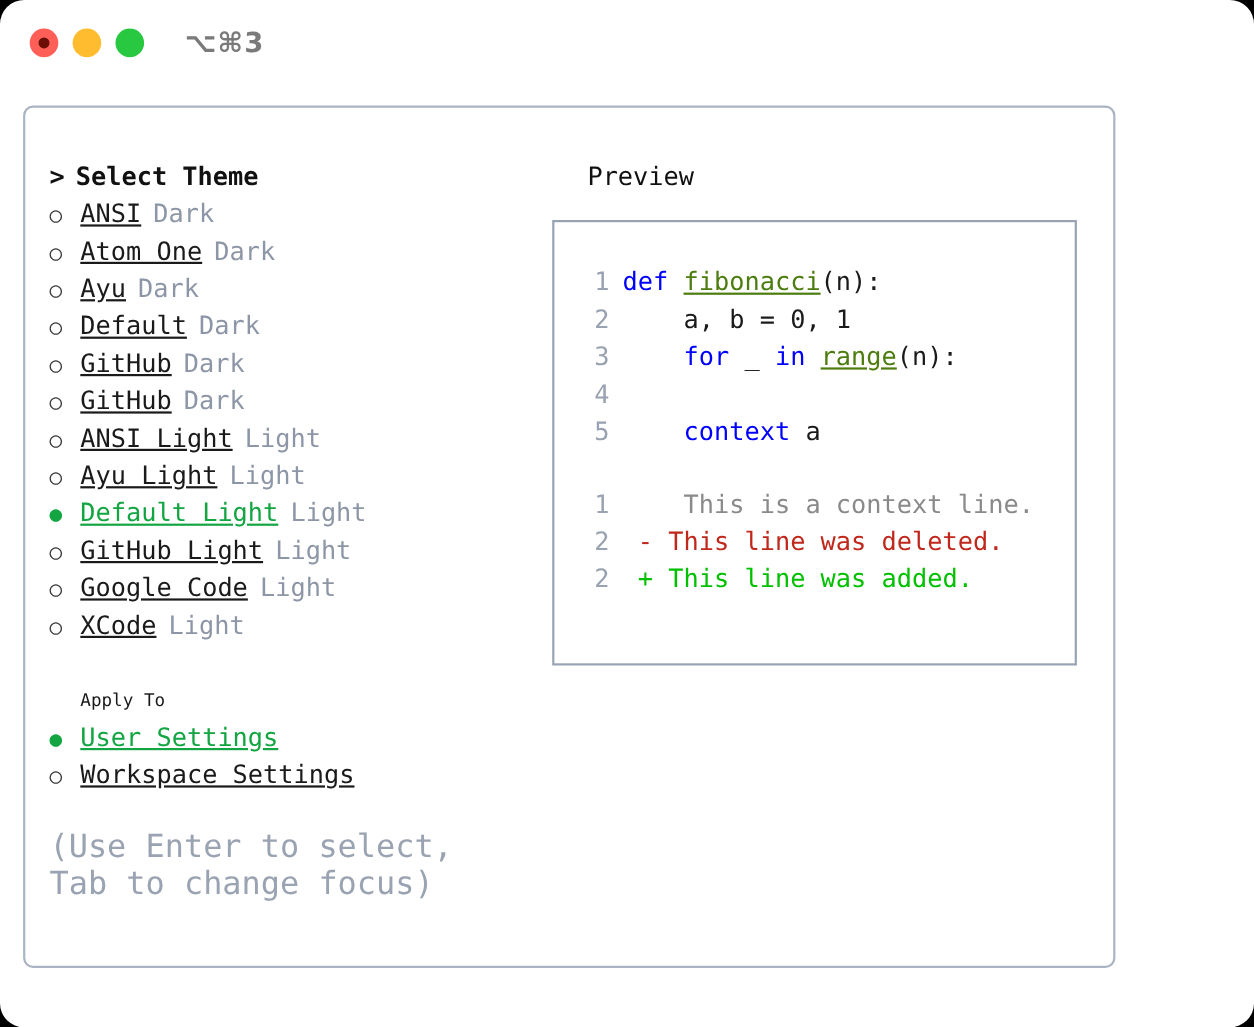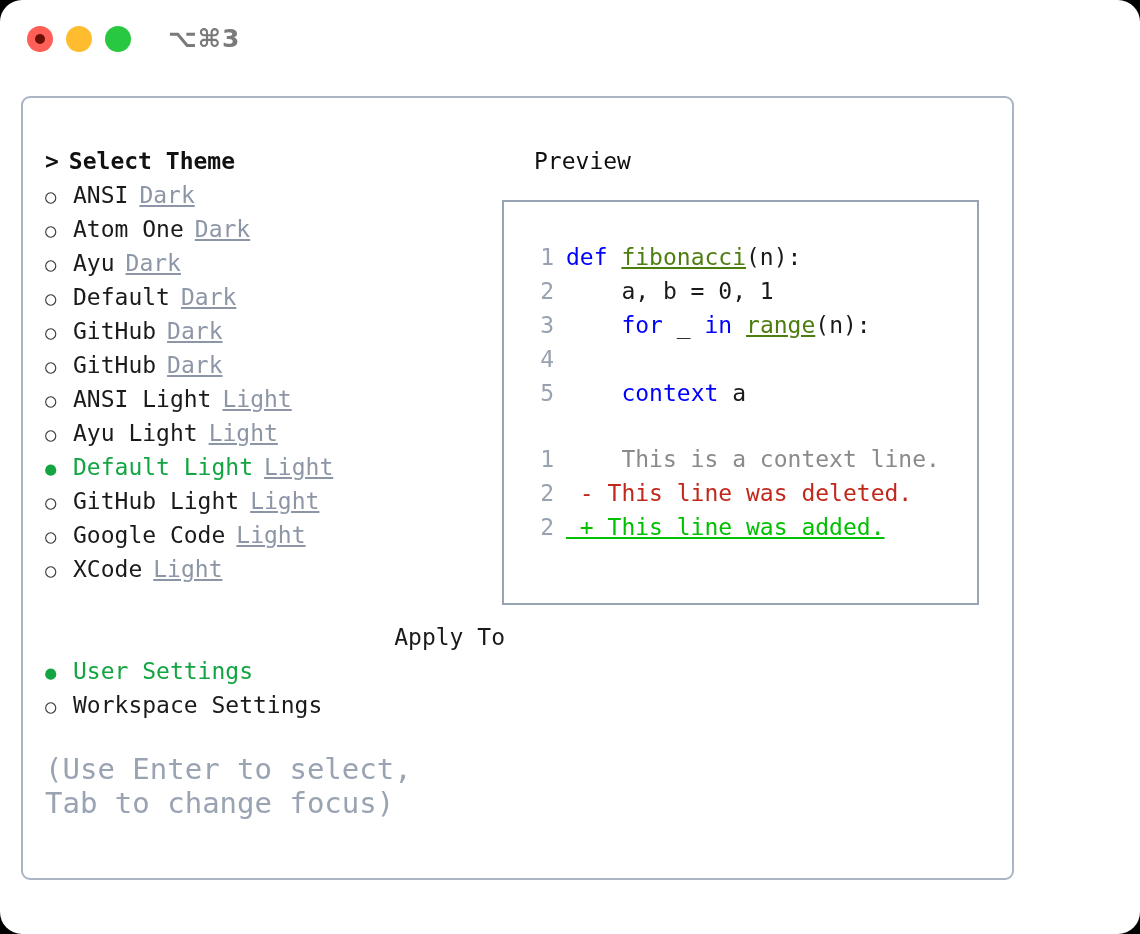--- a/index.html
+++ b/index.html
@@ -99,53 +99,51 @@
     font-weight: 700;
     color: #111111;
     line-height: 34px;
     height: 34px;
     white-space: nowrap;
     letter-spacing: 0px;
   }
   .list-title .caret { margin-right: 10px; }
 
   .plain-title {
-    font-size: 23px;
+    font-size: 16px;
     font-weight: 400;
     color: #1a1a1a;
     line-height: 34px;
     height: 34px;
     white-space: nowrap;
     padding-left: 28px;
     box-sizing: border-box;
-    text-align: right;
   }
 
   .opt {
     display: flex;
     align-items: baseline;
     height: 34px;
     line-height: 34px;
     font-size: 23px;
     white-space: nowrap;
   }
   .opt .bullet {
     width: 28px;
     flex: 0 0 28px;
     font-size: 19px;
     color: #3a3a3a;
     line-height: 34px;
   }
   .opt.selected .bullet { color: #12a541; }
-  .opt .label { color: #1a1a1a; }
+  .opt .label { color: #1a1a1a; text-decoration: underline; }
   .opt.selected .label { color: #12a541; }
   .opt .suffix {
     color: #8d96a6;
     margin-left: 11px;
-    text-decoration: underline;
   }
 
   .spacer-sm { height: 34px; }
 
   .hint {
     margin-top: 30px;
     font-size: 29px;
     line-height: 34px;
     color: #9aa3b2;
     width: 420px;
@@ -192,21 +190,21 @@
   }
   .code-text { white-space: pre; }
 
   .tok-kw  { color: #0000ff; }
   .tok-fn  { color: #4d7c0f; text-decoration: underline; }
   .tok-pl  { color: #1a1a1a; }
 
   .diff-gap { height: 32px; }
   .diff-ctx { color: #8a8a8a; }
   .diff-del { color: #c1281c; }
-  .diff-add { color: #00c000; text-decoration: underline; }
+  .diff-add { color: #00c000; }
 </style>
 </head>
 <body>
 
 <div class="window">
 
   <div class="titlebar">
     <div class="lights">
       <span class="light red"></span>
       <span class="light yellow"></span>

